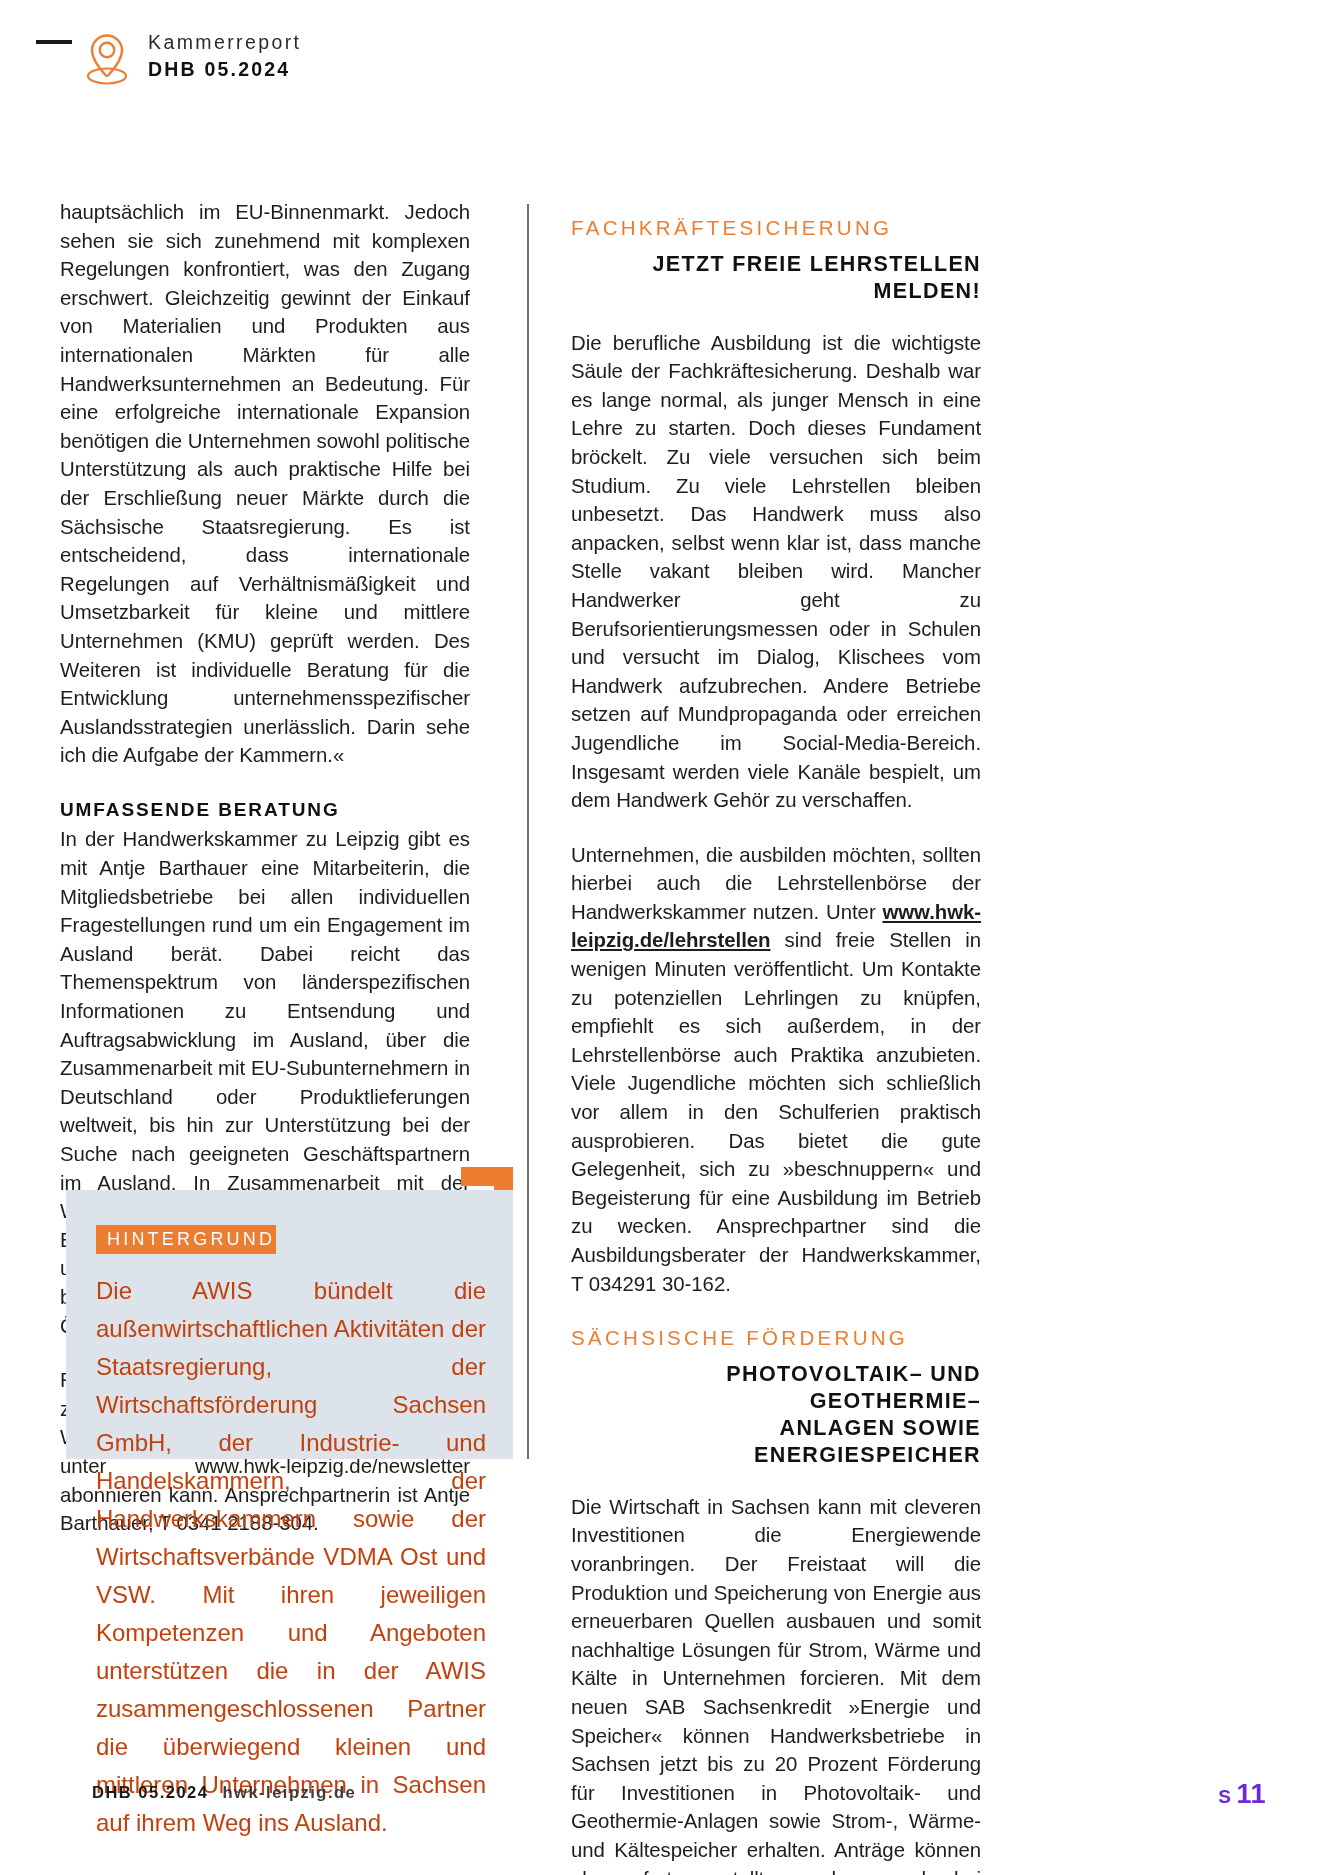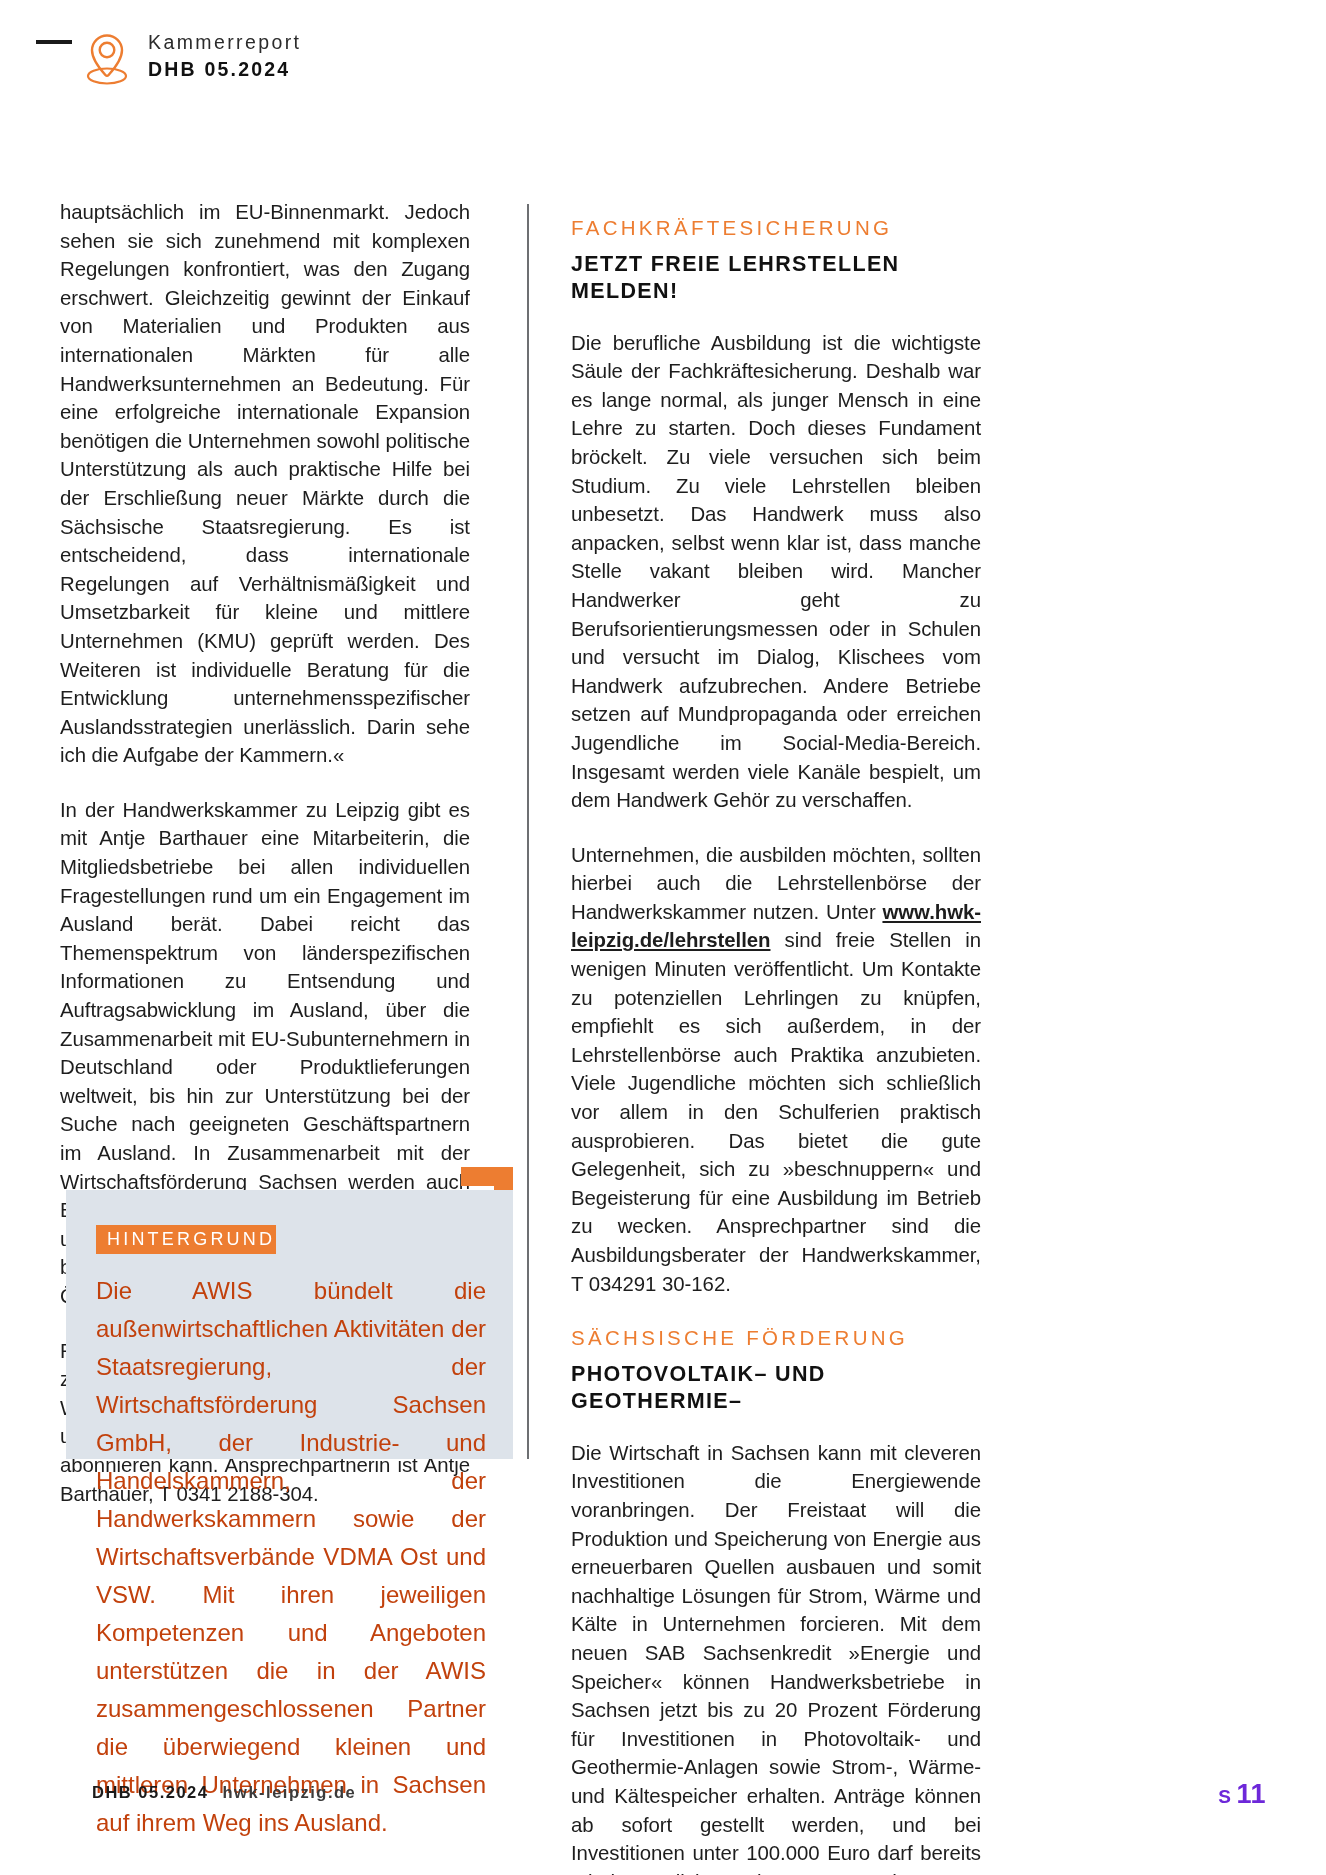--- a/index.html
+++ b/index.html
@@ -104,21 +104,21 @@
     margin: 16px 0 8px 0;
     text-align: left;
   }
   .headline {
     font-size: 21.5px;
     font-weight: 700;
     letter-spacing: 1.35px;
     line-height: 27px;
     margin: 0 0 24px 0;
     color: #111111;
-    text-align: left;
+    text-align: right;
   }
   .subhead {
     font-size: 19px;
     font-weight: 700;
     letter-spacing: 1.9px;
     margin: 0 0 1px 0;
     color: #111111;
     text-align: left;
   }
   .bold-u { font-weight: 700; text-decoration: underline; text-underline-offset: 2px; }
@@ -226,20 +226,21 @@
       <div class="header-kicker">Kammerreport</div>
       <div class="header-issue">DHB 05.2024</div>
     </div>
   </div>
 
   <div class="divider"></div>
 
   <div class="col col-left">
     <p>hauptsächlich im EU-Binnenmarkt. Jedoch sehen sie sich zunehmend mit komplexen Regelungen konfrontiert, was den Zugang erschwert. Gleichzeitig gewinnt der Einkauf von Materialien und Produkten aus internationalen Märkten für alle Handwerksunternehmen an Bedeutung. Für eine erfolgreiche internationale Expansion benötigen die Unternehmen sowohl politische Unterstützung als auch praktische Hilfe bei der Erschließung neuer Märkte durch die Sächsische Staatsregierung. Es ist entscheidend, dass internationale Regelungen auf Verhältnismäßigkeit und Umsetzbarkeit für kleine und mittlere Unternehmen (KMU) geprüft werden. Des Weiteren ist individuelle Beratung für die Entwicklung unternehmensspezifischer Auslandsstrategien unerlässlich. Darin sehe ich die Aufgabe der Kammern.«</p>
 
+    <h3 class="subhead">UMFASSENDE BERATUNG</h3>
     <p>In der Handwerkskammer zu Leipzig gibt es mit Antje Barthauer eine Mitarbeiterin, die Mitgliedsbetriebe bei allen individuellen Fragestellungen rund um ein Engagement im Ausland berät. Dabei reicht das Themenspektrum von länderspezifischen Informationen zu Entsendung und Auftragsabwicklung im Ausland, über die Zusammenarbeit mit EU-Subunternehmern in Deutschland oder Produktlieferungen weltweit, bis hin zur Unterstützung bei der Suche nach geeigneten Geschäftspartnern im Ausland. In Zusammenarbeit mit der Wirtschaftsförderung Sachsen werden auch Beteiligungen an internationalen Leitmessen und Reisen zur Markterkundung – beispielsweise nach Polen, Tschechien, Österreich, Italien und Spanien – organisiert.</p>
 
     <p>Regelmäßig informiert auch ein Newsletter zur Außenwirtschaft, den man auf der Webseite der Handwerkskammer zu Leipzig unter www.hwk-leipzig.de/newsletter abonnieren kann. Ansprechpartnerin ist Antje Barthauer, T 0341 2188-304.</p>
   </div>
 
   <div class="hg-wrap">
     <div class="hg-corner-h"></div>
     <div class="hg-corner-v"></div>
     <div class="hg-box"></div>
     <div class="hg-tag">HINTERGRUND</div>
@@ -249,21 +250,21 @@
   <div class="col col-right">
 
     <div class="kicker">FACHKRÄFTESICHERUNG</div>
     <h2 class="headline">JETZT FREIE LEHRSTELLEN MELDEN!</h2>
 
     <p>Die berufliche Ausbildung ist die wichtigste Säule der Fachkräftesicherung. Deshalb war es lange normal, als junger Mensch in eine Lehre zu starten. Doch dieses Fundament bröckelt. Zu viele versuchen sich beim Studium. Zu viele Lehrstellen bleiben unbesetzt. Das Handwerk muss also anpacken, selbst wenn klar ist, dass manche Stelle vakant bleiben wird. Mancher Handwerker geht zu Berufsorientierungsmessen oder in Schulen und versucht im Dialog, Klischees vom Handwerk aufzubrechen. Andere Betriebe setzen auf Mundpropaganda oder erreichen Jugendliche im Social-Media-Bereich. Insgesamt werden viele Kanäle bespielt, um dem Handwerk Gehör zu verschaffen.</p>
 
     <p><span>Unternehmen, die ausbilden möchten, sollten hierbei auch die Lehrstellenbörse der Handwerkskammer nutzen. Unter </span><span class="bold-u">www.hwk-leipzig.de/lehrstellen</span><span> sind freie Stellen in wenigen Minuten veröffentlicht. Um Kontakte zu potenziellen Lehrlingen zu knüpfen, empfiehlt es sich außerdem, in der Lehrstellenbörse auch Praktika anzubieten. Viele Jugendliche möchten sich schließlich vor allem in den Schulferien praktisch ausprobieren. Das bietet die gute Gelegenheit, sich zu »beschnuppern« und Begeisterung für eine Ausbildung im Betrieb zu wecken. Ansprechpartner sind die Ausbildungsberater der Handwerkskammer, T 034291 30-162.</span></p>
 
     <div class="kicker">SÄCHSISCHE FÖRDERUNG</div>
-    <h2 class="headline"><span>PHOTOVOLTAIK– UND GEOTHERMIE–</span><br></h2>
+    <h2 class="headline"><span>PHOTOVOLTAIK– UND GEOTHERMIE–</span><br><span>ANLAGEN SOWIE ENERGIESPEICHER</span></h2>
 
     <p>Die Wirtschaft in Sachsen kann mit cleveren Investitionen die Energiewende voranbringen. Der Freistaat will die Produktion und Speicherung von Energie aus erneuerbaren Quellen ausbauen und somit nachhaltige Lösungen für Strom, Wärme und Kälte in Unternehmen forcieren. Mit dem neuen SAB Sachsenkredit »Energie und Speicher« können Handwerksbetriebe in Sachsen jetzt bis zu 20 Prozent Förderung für Investitionen in Photovoltaik- und Geothermie-Anlagen sowie Strom-, Wärme- und Kältespeicher erhalten. Anträge können ab sofort gestellt werden, und bei Investitionen unter 100.000 Euro darf bereits mit der Realisierung begonnen werden.</p>
 
   </div>
 
   <div class="footer">
     <div class="footer-left">
       <span class="footer-issue">DHB 05.2024</span><span class="footer-site">hwk-leipzig.de</span>
     </div>
     <div class="footer-right">

